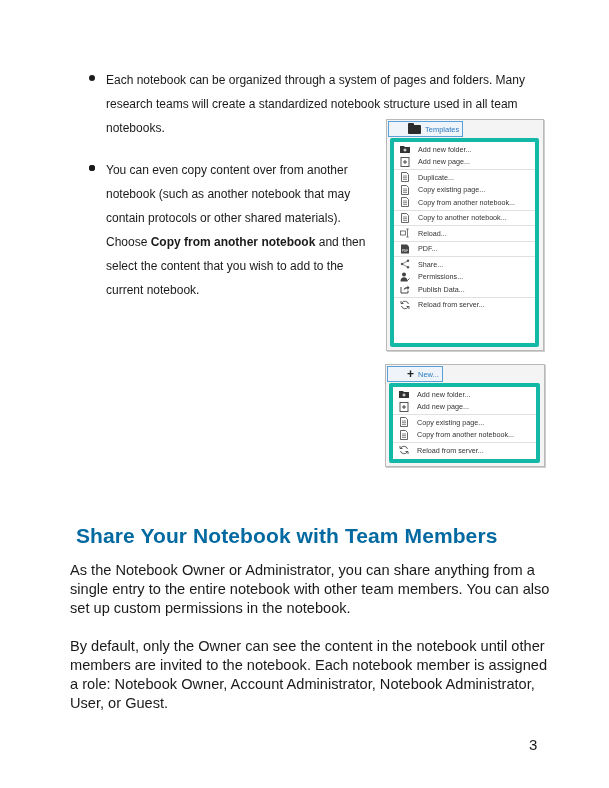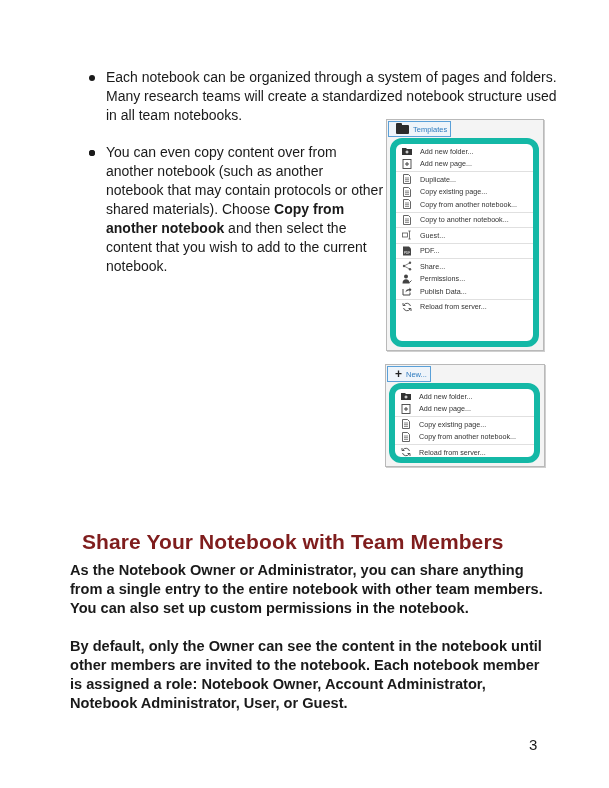--- a/index.html
+++ b/index.html
@@ -1,49 +1,49 @@
 <!DOCTYPE html>
 <html><head>
   <meta charset="utf-8">
   <style>
     html, body { margin: 0; padding: 0; }
     body {
       width: 609px; height: 788px; background: #ffffff; position: relative; overflow: hidden;
       font-family: "Liberation Sans", "DejaVu Sans", sans-serif; color: #1a1a1a;
     }
     .bullets { position: absolute; left: 86px; top: 68px; margin: 0; padding: 0; list-style: none; }
-    .bullet { position: relative; padding-left: 20px; font-size: 14px; line-height: 19px; }
+    .bullet { position: relative; padding-left: 20px; font-size: 12px; line-height: 24px; }
     .bullet .dot { position: absolute; left: 3px; top: 7px; width: 6px; height: 6px; border-radius: 50%; background: #1a1a1a; }
     .b1 { width: 460px; }
     .b2, .b3, .b4 { width: 278px; }
     .b2 { margin-top: 18px; }
     .b3 { margin-top: 18px; }
     .b4 { margin-top: 17px; }
     .heading {
-      position: absolute; left: 70px; top: 518px; margin: 12px;
-      font-size: 21px; font-weight: bold; color: #7f1d1d; letter-spacing: 0.1px;
+      position: absolute; left: 70px; top: 518px; margin: 6px;
+      font-size: 21px; font-weight: bold; color: #0369a1; letter-spacing: 0.1px;
     }
-    .para { position: absolute; left: 70px; width: 480px; font-size: 14.6px; line-height: 19px; margin: 0; font-weight: bold; }
+    .para { position: absolute; left: 70px; width: 480px; font-size: 14.6px; line-height: 19px; margin: 0; }
     .p1 { top: 561px; }
     .p2 { top: 637px; }
     .page-number { position: absolute; left: 529px; top: 736px; font-size: 15px; }
 
     
     .menu-shot { position: absolute; background: #f4f4f4; border: 1px solid #b9b9b9; box-shadow: 1px 1px 0 #cfcfcf; font-family: "Liberation Sans", sans-serif; }
     .shot-templates { left: 386px; top: 119px; width: 156px; height: 230px; }
     .shot-new { left: 385px; top: 364px; width: 158px; height: 101px; }
     .shot-header { height: 17px; position: relative; }
     .root-btn {
       position: absolute; left: 1px; top: 1px; height: 14px; border: 1px solid #5aa0d8; background: #eef4fa;
-      display: flex; align-items: center; padding: 0 3px 0 7px; font-size: 7.5px; color: #2e7bbf;
+      display: flex; align-items: center; padding: 0 3px 0 19px; font-size: 7.5px; color: #2e7bbf;
     }
     .folder-glyph { width: 13px; height: 9px; background: #2b2b2b; border-radius: 1px; margin-right: 4px; position: relative; }
     .folder-glyph::before { content: ""; position: absolute; left: 0; top: -2px; width: 6px; height: 3px; background: #2b2b2b; border-radius: 1px 1px 0 0; }
     .plus-glyph { font-size: 12px; font-weight: bold; color: #222; margin-right: 4px; line-height: 10px; }
-    .menu-panel { position: absolute; left: 3px; right: 4px; top: 18px; bottom: 3px; background: #ffffff; border: 6px solid #14b8a6; border-radius: 12px; }
+    .menu-panel { position: absolute; left: 3px; right: 4px; top: 18px; bottom: 3px; background: #ffffff; border: 4px solid #14b8a6; border-radius: 2px; }
     .menu-group { border-bottom: 1px solid #e0e0e0; padding: 1px 0; }
     .menu-group:last-child { border-bottom: none; }
     .menu-item { display: flex; align-items: center; height: 12.5px; font-size: 7.2px; color: #333; padding-left: 6px; white-space: nowrap; }
     .menu-item .ico { width: 10px; height: 10px; margin-right: 8px; display: inline-flex; align-items: center; justify-content: center; color: #444; font-size: 9px; }
     .ico svg { width: 10px; height: 10px; }
   </style>
 </head>
 <body>
 
 <ul class="bullets">
@@ -129,21 +129,21 @@
         </div>
       </div>
       <div class="menu-group">
         <div class="menu-item">
           <span class="ico">
             <svg viewBox="0 0 10 10">
               <rect x="0.5" y="3" width="5" height="4" fill="none" stroke="#555" stroke-width="0.8"></rect>
               <path d="M7.5 1v8M6.3 1h2.4M6.3 9h2.4" stroke="#555" stroke-width="0.8"></path>
             </svg>
           </span>
-          <span>Guest...</span>
+          <span>Reload...</span>
         </div>
       </div>
       <div class="menu-group">
         <div class="menu-item">
           <span class="ico">
             <svg viewBox="0 0 10 10">
               <path d="M1 0.5h6l2 2v7H1z" fill="#444"></path>
               <text x="2" y="8" font-size="3" fill="#fff" font-family="Liberation Sans, sans-serif">PDF</text>
             </svg>
           </span>

